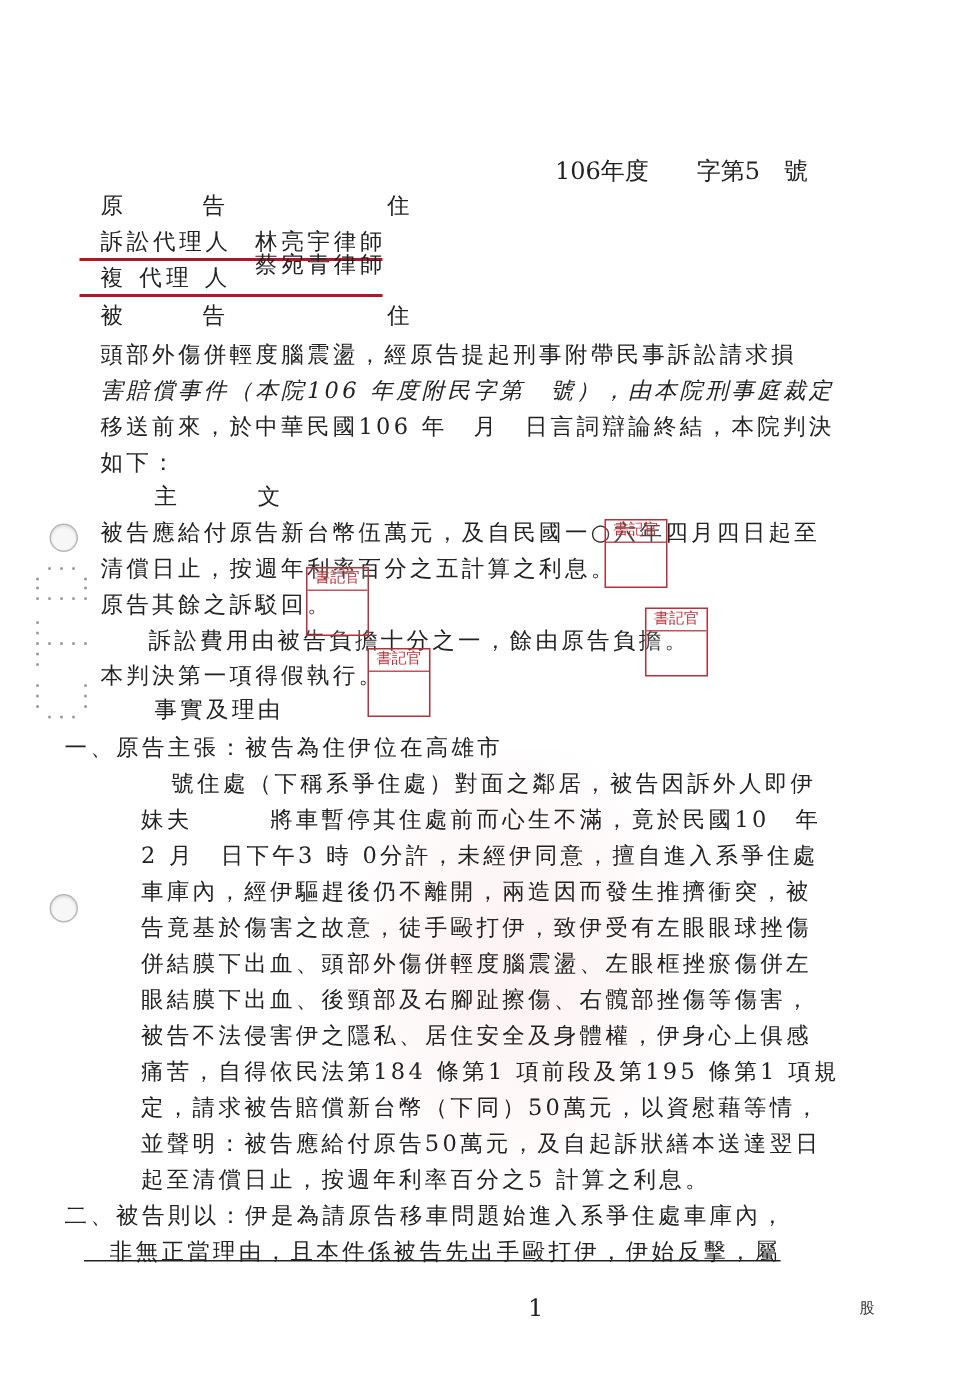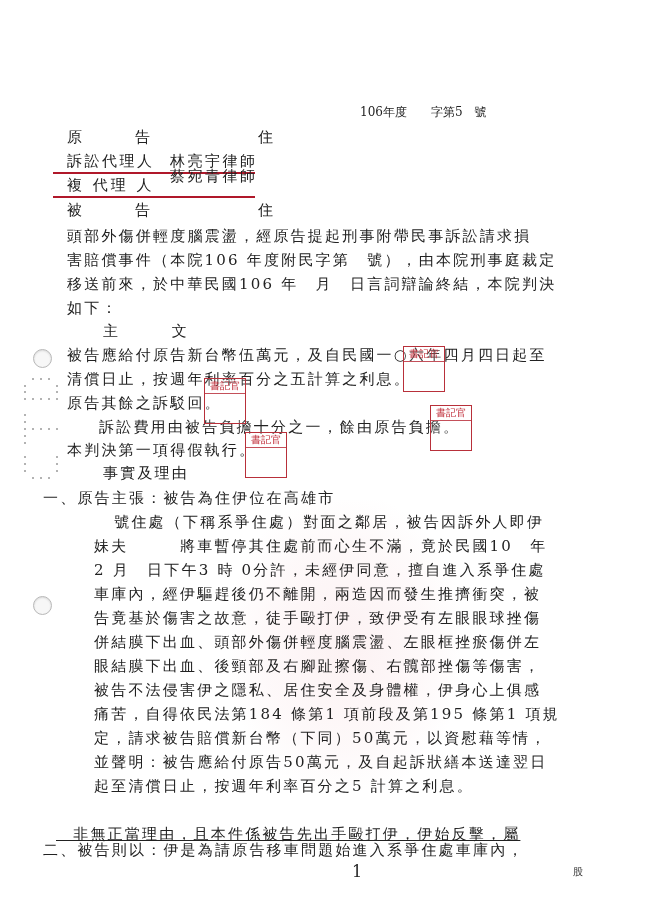--- a/index.html
+++ b/index.html
@@ -4,21 +4,21 @@
 <style>
   html, body { margin: 0; padding: 0; background: #ffffff; }
   body {
     width: 650px; height: 919px; position: relative; overflow: hidden;
     font-family: "DejaVu Serif", "Liberation Serif", serif;
     color: #1a1a1a;
   }
   .page { position: absolute; left: 0; top: 0; width: 650px; height: 919px; background: #fff; }
   .abs { position: absolute; white-space: pre; }
   .title { left: 147px; top: 66px; font-size: 20px; letter-spacing: 2px; color: #222; }
-  .caseno { left: 360px; top: 104px; font-size: 12px; color: #222; }
+  .caseno { left: 370px; top: 104px; font-size: 16px; color: #222; }
   .line { font-size: 15px; letter-spacing: 2.2px; color: #222; line-height: 19px; }
   .party-label { position: absolute; font-size: 15px; color: #222; }
   .redline { position: absolute; height: 2px; background: #b0182a; }
   .stamp {
     position: absolute; width: 40px; height: 44px;
     border: 1.2px solid #b8303a; background: rgba(255,255,255,0.15);
   }
   .stamp .st-head {
     height: 14px; border-bottom: 1px solid #c4505a;
     color: #c0303c; font-size: 10px; text-align: center; line-height: 14px;
@@ -100,21 +100,21 @@
     <div class="party-label" style="left:67px; top:176px; letter-spacing:3px;">複 代理 人</div>
     <div class="party-label" style="left:170px; top:167px; letter-spacing:2.5px;">蔡宛青律師</div>
     <div class="redline" style="left:53px; top:196px; width:202px;"></div>
 
     <div class="party-label" style="left:67px; top:201px; letter-spacing:2px;">被　　　告</div>
     <div class="party-label" style="left:258px; top:201px;">住</div>
   </div>
 
   <div>
     <div class="abs line" style="left:67px; top:227px;">頭部外傷併輕度腦震盪，經原告提起刑事附帶民事訴訟請求損</div>
-    <div class="abs line" style="left:67px; top:251px;">害賠償事件（本院106 年度附民字第　號），由本院刑事庭裁定</div>
+    <div class="abs line" style="left:67px; top:251px;font-style:italic;">害賠償事件（本院106 年度附民字第　號），由本院刑事庭裁定</div>
     <div class="abs line" style="left:67px; top:275px;">移送前來，於中華民國106 年　月　日言詞辯論終結，本院判決</div>
     <div class="abs line" style="left:67px; top:299px;">如下：</div>
   </div>
 
   <div class="abs line" style="left:103px; top:322px;">主　　　文</div>
 
   <div>
     <div class="abs line" style="left:67px; top:346px;">被告應給付原告新台幣伍萬元，及自民國一○六年四月四日起至</div>
     <div class="abs line" style="left:67px; top:370px;">清償日止，按週年利率百分之五計算之利息。</div>
     <div class="abs line" style="left:67px; top:394px;">原告其餘之訴駁回。</div>
@@ -147,19 +147,19 @@
     <div class="abs line" style="left:94px; top:633px;">併結膜下出血、頭部外傷併輕度腦震盪、左眼框挫瘀傷併左</div>
     <div class="abs line" style="left:94px; top:657px;">眼結膜下出血、後頸部及右腳趾擦傷、右髖部挫傷等傷害，</div>
     <div class="abs line" style="left:94px; top:681px;">被告不法侵害伊之隱私、居住安全及身體權，伊身心上俱感</div>
     <div class="abs line" style="left:94px; top:705px;">痛苦，自得依民法第184 條第1 項前段及第195 條第1 項規</div>
     <div class="abs line" style="left:94px; top:729px;">定，請求被告賠償新台幣（下同）50萬元，以資慰藉等情，</div>
     <div class="abs line" style="left:94px; top:753px;">並聲明：被告應給付原告50萬元，及自起訴狀繕本送達翌日</div>
     <div class="abs line" style="left:94px; top:777px;">起至清償日止，按週年利率百分之5 計算之利息。</div>
   </div>
 
   <div>
-    <div class="abs line" style="left:43px; top:801px;margin-top:40px;">二、被告則以：伊是為請原告移車問題始進入系爭住處車庫內，</div>
+    <div class="abs line" style="left:43px; top:801px;">二、被告則以：伊是為請原告移車問題始進入系爭住處車庫內，</div>
     <div class="abs line" style="left:56px; top:825px;text-decoration:underline;">　非無正當理由，且本件係被告先出手毆打伊，伊始反擊，屬</div>
   </div>
 
   <div class="abs pageno">1</div>
   <div class="abs corner">股</div>
 </div>
 
 </body></html>

